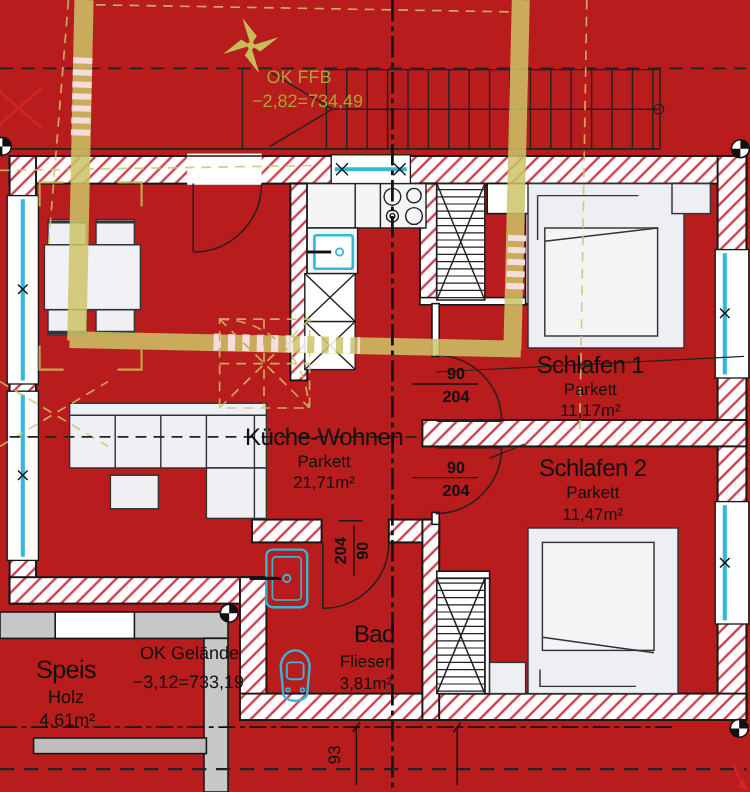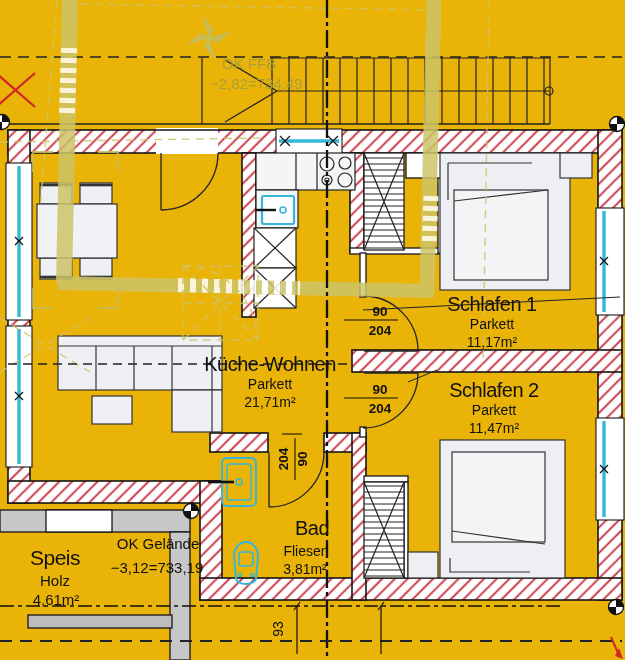--- a/index.html
+++ b/index.html
@@ -1,16 +1,16 @@
 <!DOCTYPE html>
 <html><head>
 <meta charset="utf-8">
 <style>
   html,body{margin:0;padding:0;background:#ffffff;}
-  .stage{position:relative;width:625px;height:660px;background:#eab308;overflow:hidden;
+  .stage{position:relative;width:625px;height:660px;background:#b91c1c;overflow:hidden;
          font-family:"Liberation Sans",sans-serif;}
   svg{display:block;}
   svg text{font-family:"Liberation Sans",sans-serif;fill:#111;}
   .t21{font-size:21px;letter-spacing:-0.5px;}
   .t20{font-size:20px;letter-spacing:-0.5px;}
   .t15{font-size:15px;}
   .t14{font-size:14px;}
   .t13{font-size:13.5px;font-weight:bold;}
   .olv{fill:#aaa03a;}
 </style>

